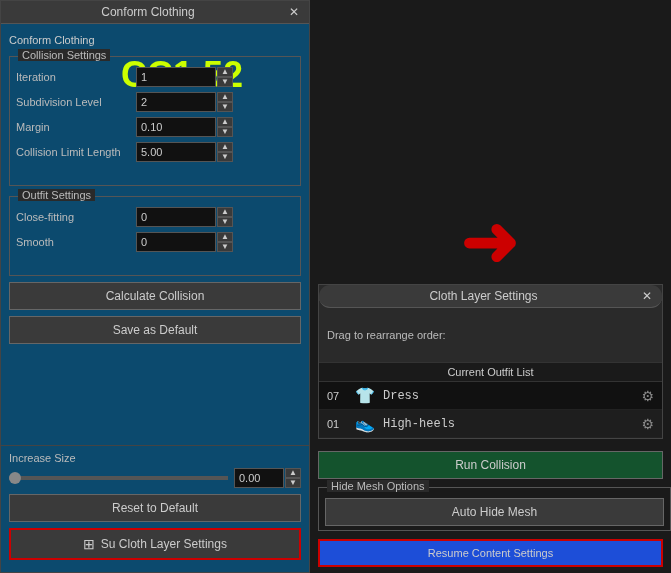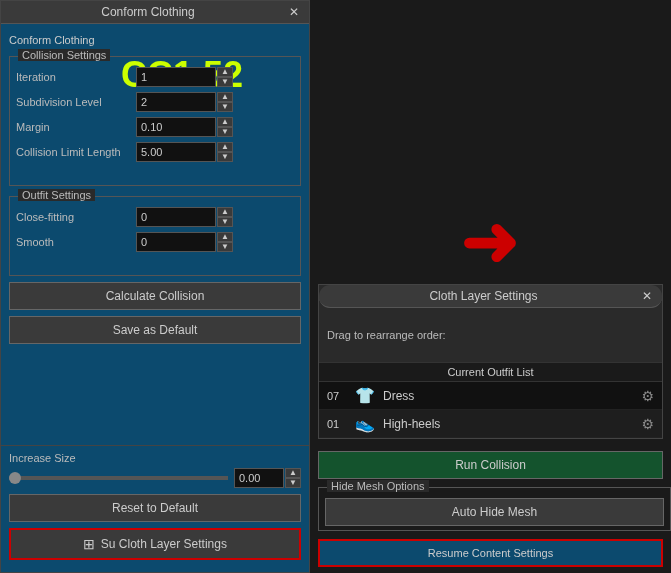--- a/index.html
+++ b/index.html
@@ -279,20 +279,21 @@
     .outfit-icon {
       font-size: 16px;
       width: 24px;
       text-align: center;
     }
 
     .outfit-name {
       flex: 1;
       font-size: 12px;
       color: #cccccc;
+      font-family: Liberation Mono, monospace;
     }
 
     .gear-icon {
       font-size: 14px;
       color: #888;
       cursor: pointer;
     }
 
     .collision-section {
       padding: 4px 8px;
@@ -340,21 +341,21 @@
     }
 
     .bottom-btns {
       display: flex;
       gap: 8px;
       padding: 4px 8px 6px 8px;
     }
 
     .bottom-btn-right {
       flex: 1;
-      background: #0c4a6e;
+      background: #1d4ed8;
       border: 2px solid #cc0000;
       color: #cccccc;
       font-size: 11px;
       padding: 6px 4px;
       cursor: pointer;
       text-align: center;
     }
 
     
     .btn-red-border {

